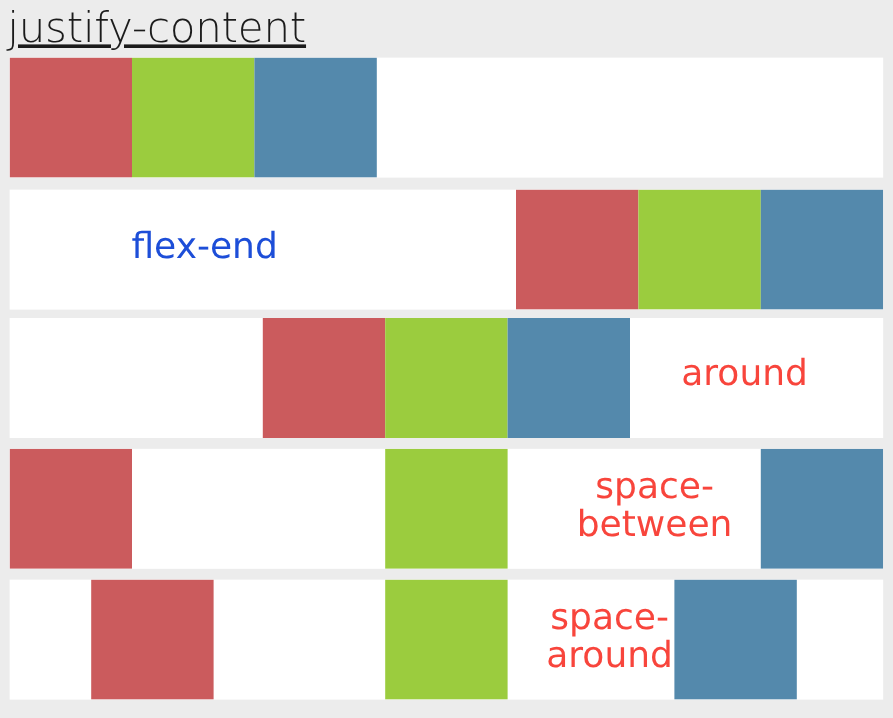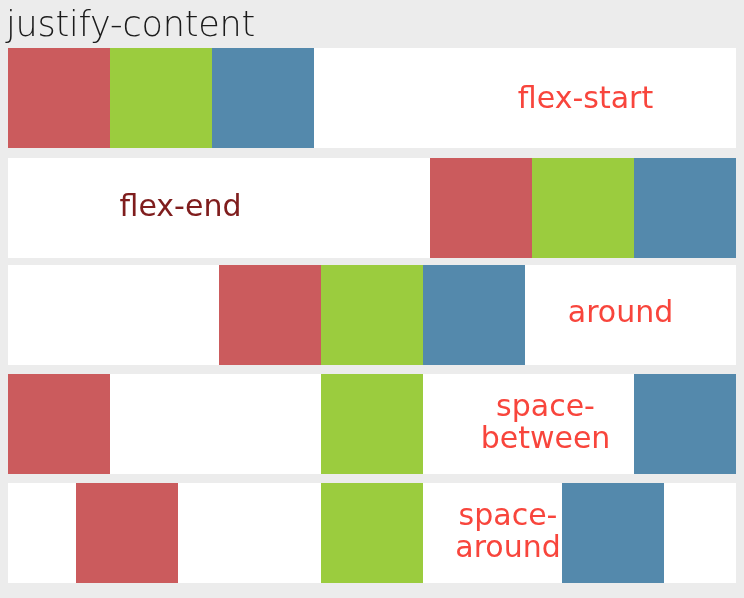--- a/index.html
+++ b/index.html
@@ -28,20 +28,21 @@
     top: 2px;
     width: 600px;
     height: 44px;
     line-height: 44px;
     font-size: 35px;
     font-weight: 300;
     letter-spacing: -0.2px;
     color: #1b1b1b;
     white-space: nowrap;
     font-family: "DejaVu Sans", "Liberation Sans", sans-serif;
+    text-decoration: underline;
   }
 
   .demo-row {
     position: absolute;
     left: 8px;
     width: 728px;
     height: 100px;
     background: #ffffff;
     overflow: hidden;
   }
@@ -73,27 +74,26 @@
 
 <div id="page">
 
   <div id="page-title" style="color: rgb(27, 27, 27);">justify-content</div>
 
   <div id="rows-container">
       <div class="demo-row" style="top: 48px;">
         <div class="box red" style="left: 0px; background: rgb(203, 91, 93);"></div>
         <div class="box green" style="left: 102px; background: rgb(155, 204, 62);"></div>
         <div class="box blue" style="left: 204px; background: rgb(84, 137, 172);"></div>
-        <div class="row-label" style="left: 455px; top: 34px; width: 245px; color: rgb(248, 69, 60);">flex-start</div>
       </div>
       <div class="demo-row" style="top: 158px;">
         <div class="box red" style="left: 422px; background: rgb(203, 91, 93);"></div>
         <div class="box green" style="left: 524px; background: rgb(155, 204, 62);"></div>
         <div class="box blue" style="left: 626px; background: rgb(84, 137, 172);"></div>
-        <div class="row-label" style="left: 50px; top: 32px; width: 245px; color: #7f1d1d;">flex-end</div>
+        <div class="row-label" style="left: 40px; top: 32px; width: 245px; color: #1d4ed8;">flex-end</div>
       </div>
       <div class="demo-row" style="top: 265px;">
         <div class="box red" style="left: 211px; background: rgb(203, 91, 93);"></div>
         <div class="box green" style="left: 313px; background: rgb(155, 204, 62);"></div>
         <div class="box blue" style="left: 415px; background: rgb(84, 137, 172);"></div>
         <div class="row-label" style="left: 520px; top: 31px; width: 185px; color: rgb(248, 69, 60);">around</div>
       </div>
       <div class="demo-row" style="top: 374px;">
         <div class="box red" style="left: 0px; background: rgb(203, 91, 93);"></div>
         <div class="box green" style="left: 313px; background: rgb(155, 204, 62);"></div>

